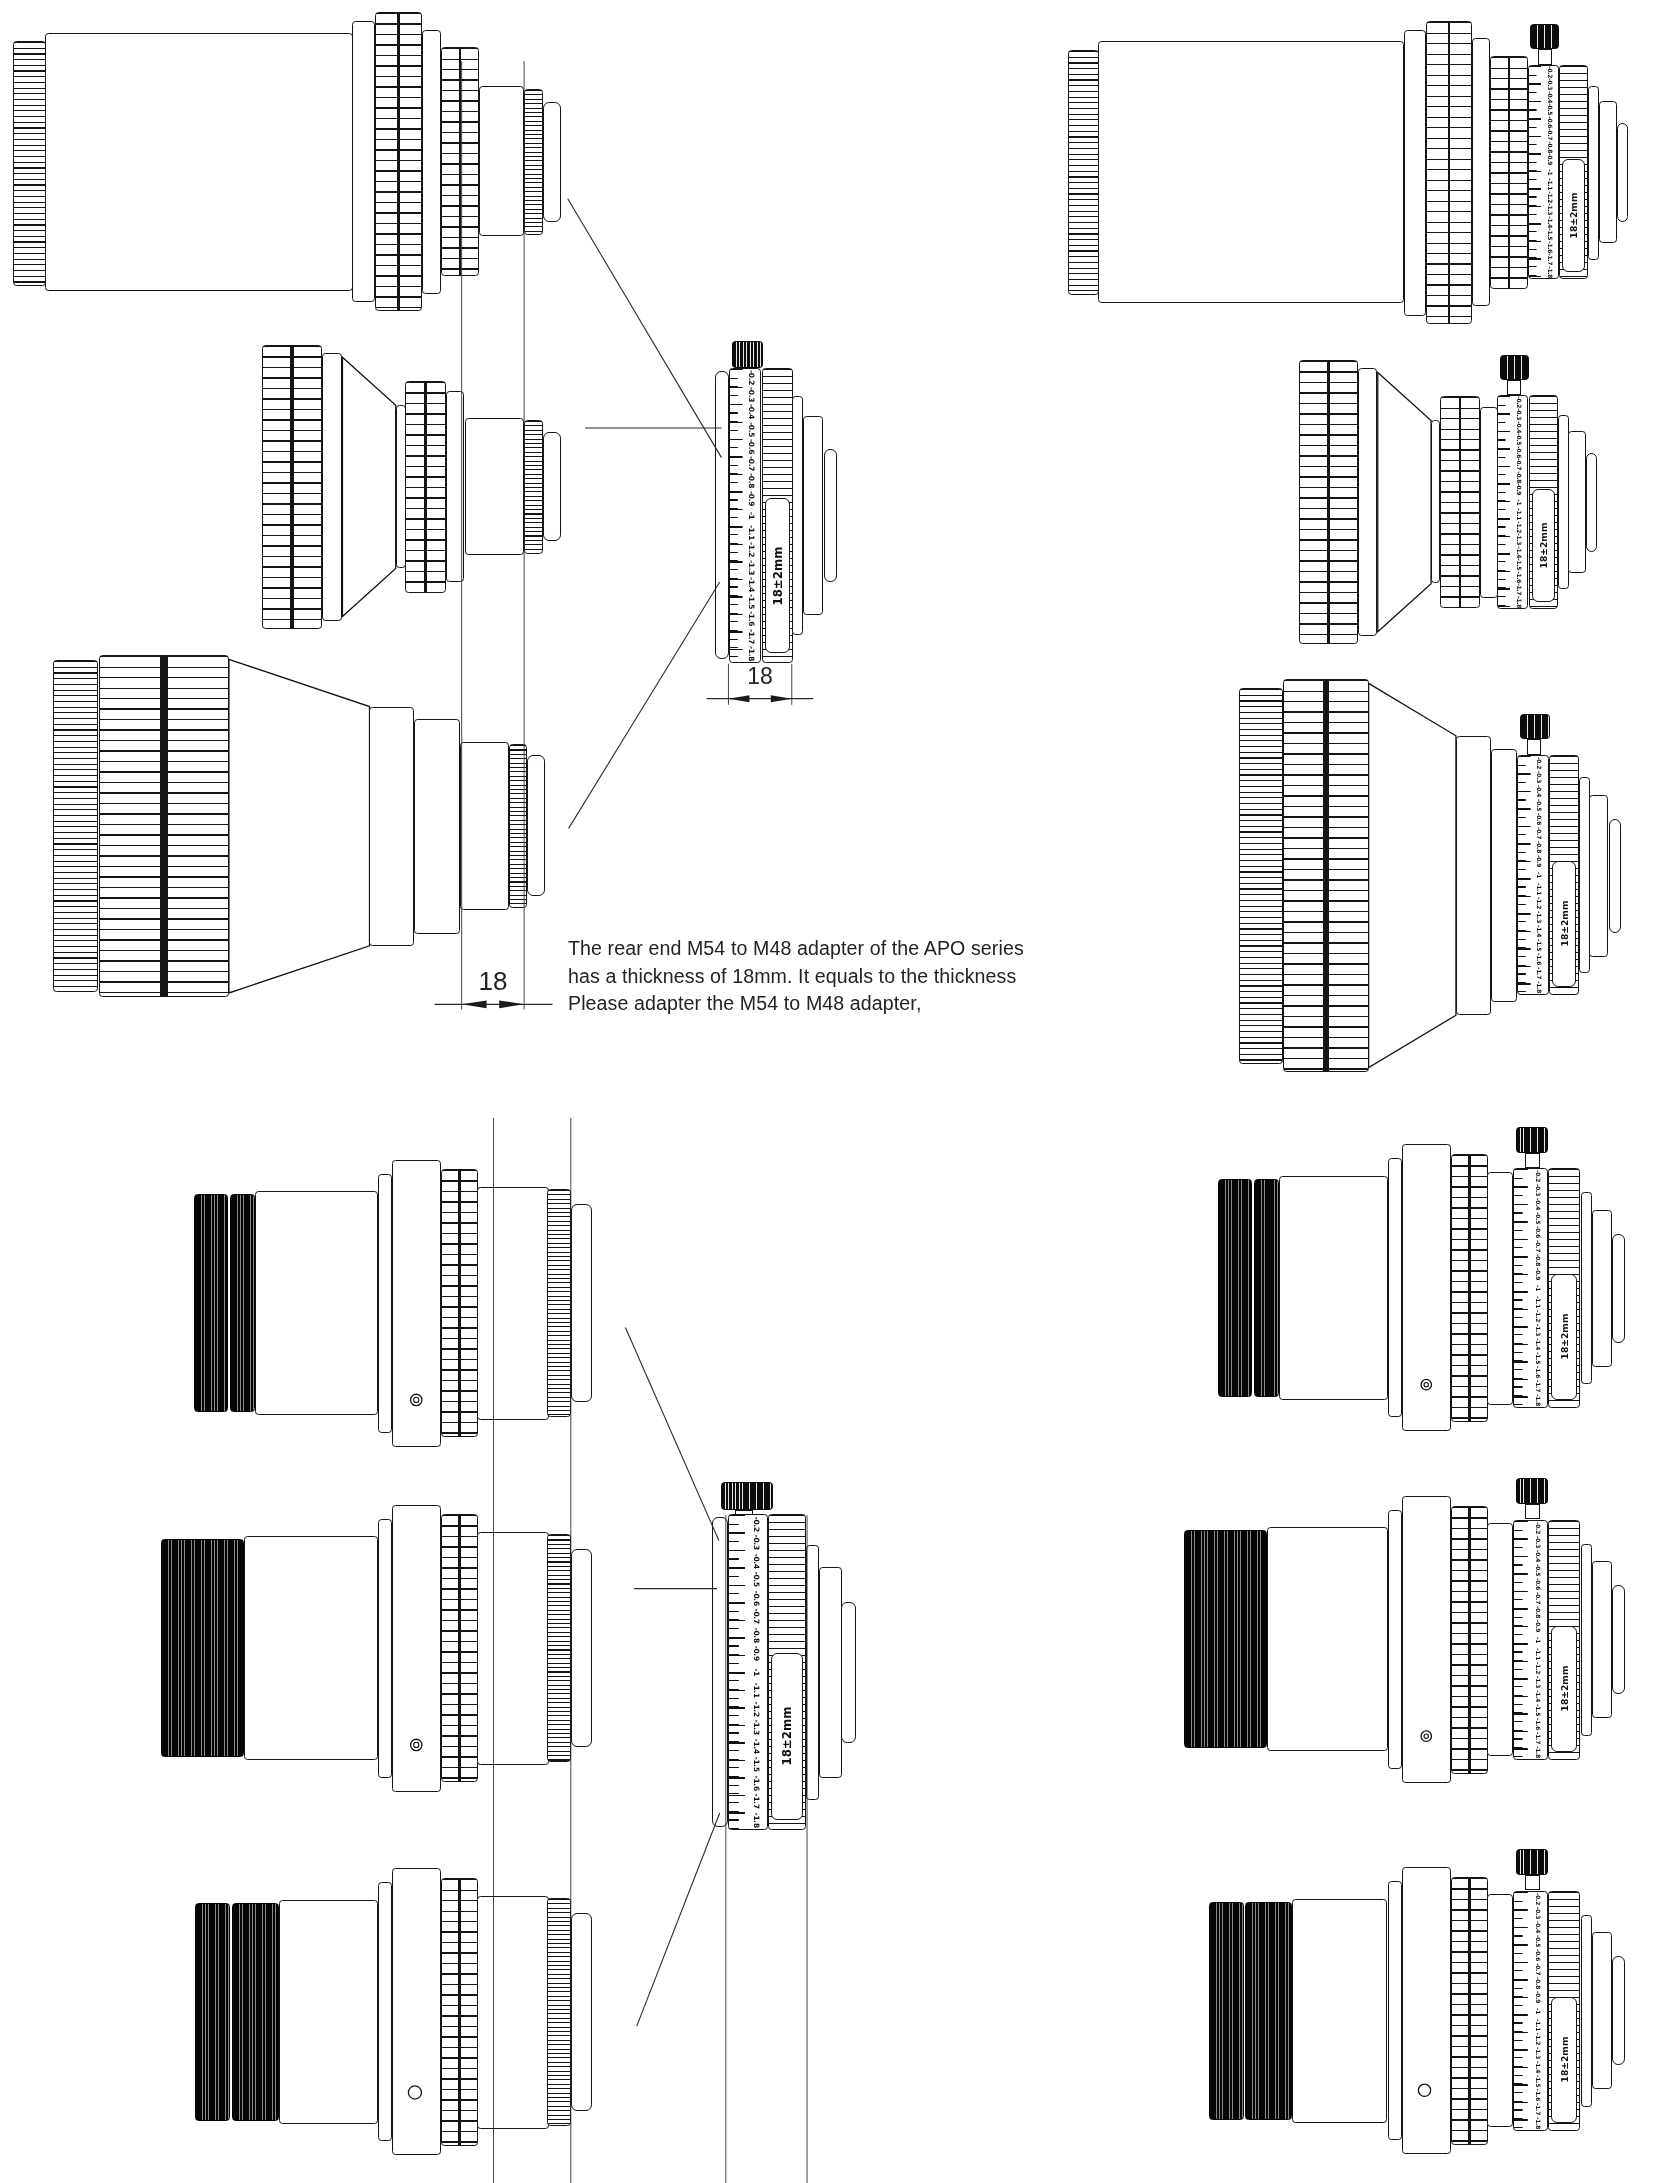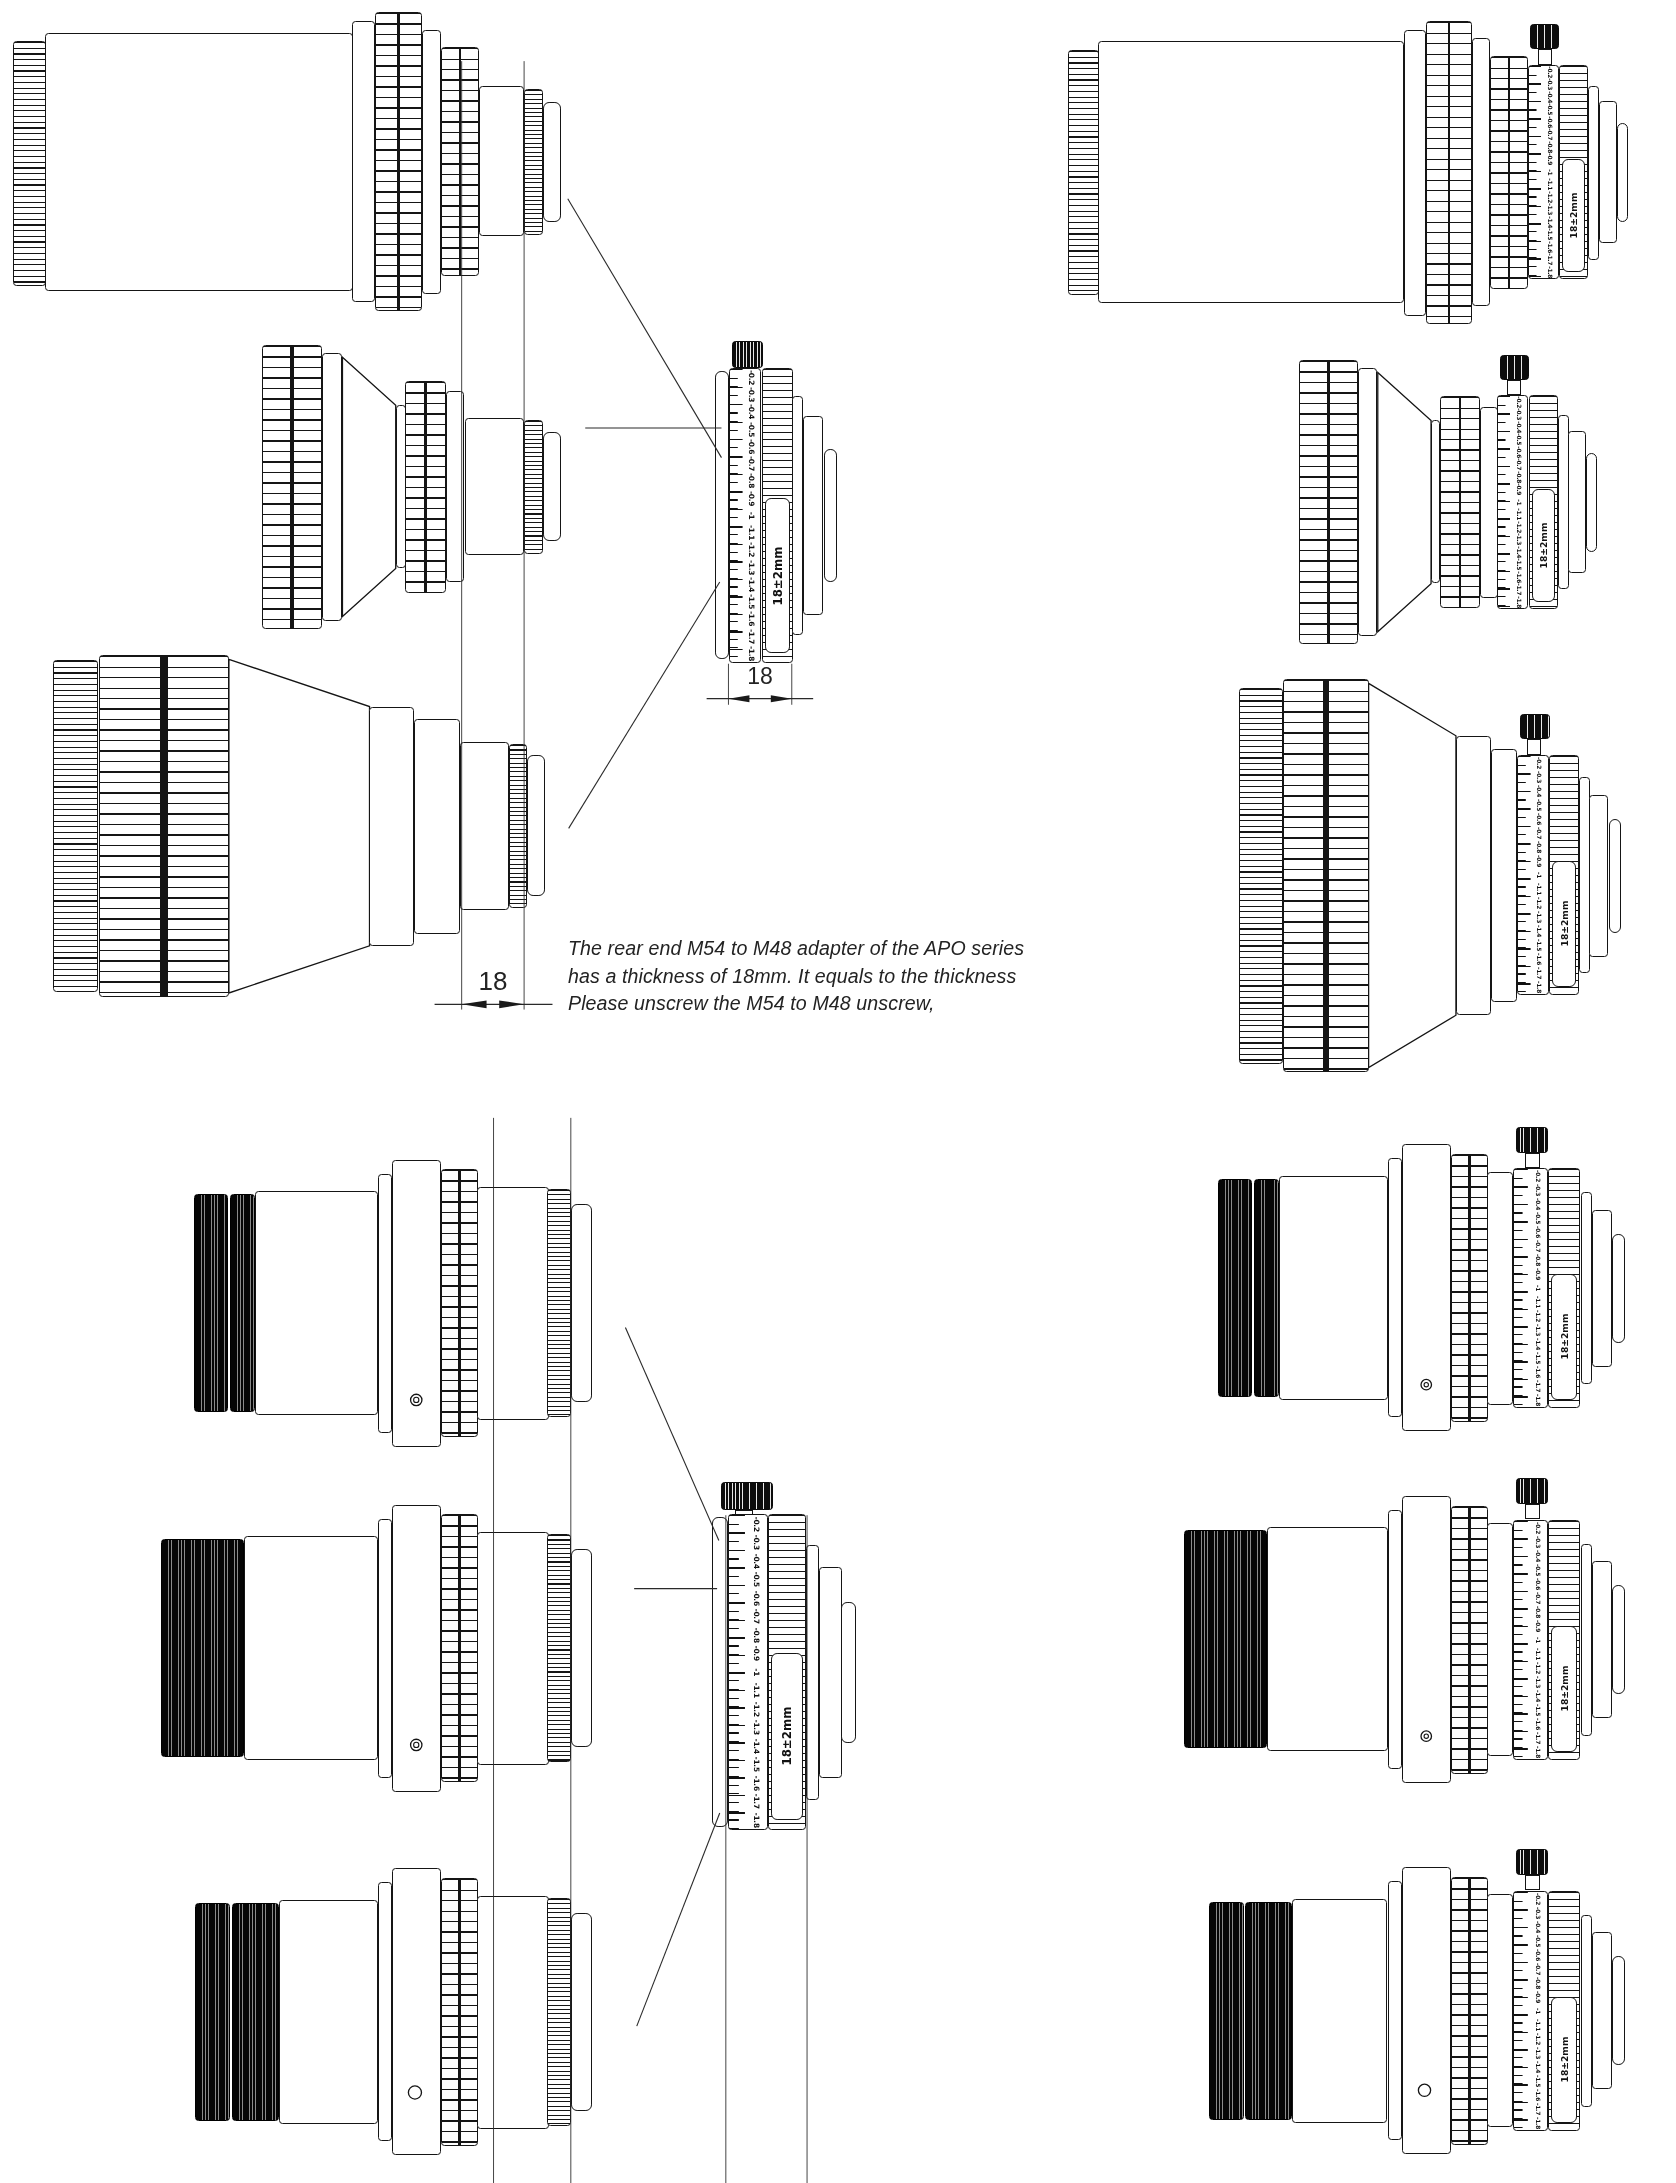--- a/index.html
+++ b/index.html
@@ -39,21 +39,21 @@
   .adjwin{position:absolute;left:6%;right:6%;top:44%;bottom:3%;background:#fff;
           border:1.1px solid #151515;border-radius:6.1px;display:flex;align-items:center;
           justify-content:center;overflow:visible;z-index:3;}
   .adjwin span{transform:rotate(-90deg);white-space:nowrap;
           font-family:"DejaVu Sans", sans-serif;font-weight:700;color:#111;}
   .winL span{font-size:11.8px;}
   .winS span{font-size:9.2px;}
   
   .note{position:absolute;z-index:6;font-family:"Liberation Sans", sans-serif;
         font-size:19.6px;line-height:27.5px;color:#232323;letter-spacing:0.1px;}
-  .note div{white-space:nowrap;font-style:italic;}
+  .note div{white-space:nowrap;}
   
   .dim{position:absolute;z-index:6;font-family:"Liberation Sans", sans-serif;
        font-size:26px;color:#232323;text-align:center;width:70px;}
 </style>
 </head>
 <body>
 
 <div id="canvas">
 
   <svg id="under" width="1677" height="2451" viewBox="0 0 3840 5613">
@@ -461,17 +461,17 @@
     <circle cx="3266" cy="3976" r="5" fill="none" stroke="#151515" stroke-width="2.5"></circle>
     <circle cx="3262" cy="4787" r="14" fill="#fff" stroke="#151515" stroke-width="3"></circle>
   </svg>
 
   <div class="dim" style="left:458px;top:966px">18</div>
   <div class="dim" style="left:725px;top:663px;font-size:23px">18</div>
 
   <div class="note" style="left:568px;top:935px;width:533px">
       <div>The rear end M54 to M48 adapter of the APO series</div>
       <div>has a thickness of 18mm. It equals to the thickness</div>
-      <div>Please unscrew the M54 to M48 unscrew,</div>
+      <div>Please adapter the M54 to M48 adapter,</div>
     </div>
 
 </div>
 
 
 </body></html>

